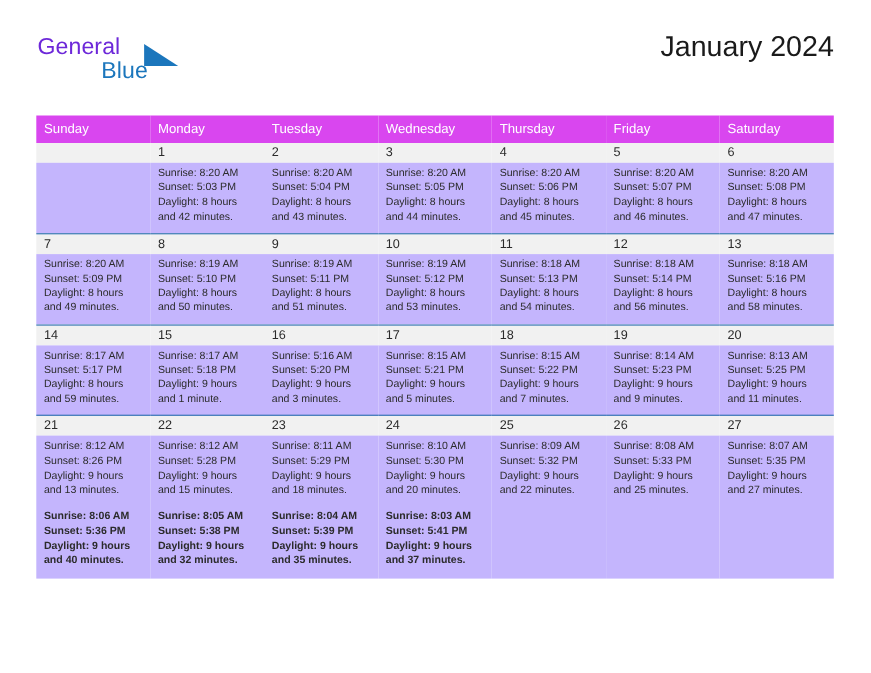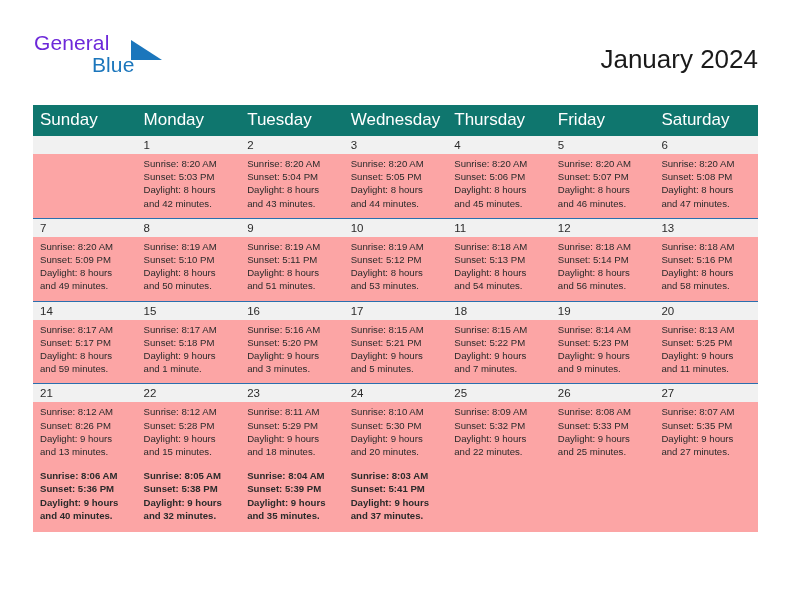--- a/index.html
+++ b/index.html
@@ -70,21 +70,20 @@
     position: absolute;
     right: 0;
     top: 0;
     text-align: right;
   }
   .cal-title {
     font-size: 26px;
     color: #1a1a1a;
     line-height: 32px;
     white-space: nowrap;
-    margin-top: 17px;
   }
   .cal-subtitle {
     font-size: 14.5px;
     color: #1a1a1a;
     line-height: 22px;
     margin-top: 6px;
     white-space: nowrap;
   }
 
   
@@ -92,23 +91,23 @@
     position: absolute;
     left: 33px;
     top: 105px;
     width: 725px;
     border-collapse: collapse;
     table-layout: fixed;
   }
   .calendar col { width: 103.571px; }
 
   .calendar thead th {
-    background: #0f766e;
+    background: #d946ef;
     color: #ffffff;
-    font-size: 17px;
+    font-size: 12px;
     font-weight: normal;
     text-align: left;
     padding: 5px 0 6px 7px;
     height: 20px;
     box-sizing: border-box;
   }
 
   .daynum-row td {
     background: #f1f1f1;
     font-size: 11.5px;
@@ -117,21 +116,21 @@
     border-top: 1.4px solid #2a6fae;
     height: 17px;
     vertical-align: top;
     box-sizing: border-box;
   }
   .daynum-row.first td {
     border-top: none;
   }
 
   .info-row td {
-    background: #fca5a5;
+    background: #c4b5fd;
     font-size: 9.6px;
     color: #2b2b2b;
     padding: 3px 4px 8px 7px;
     vertical-align: top;
     line-height: 13.2px;
     height: 63px;
     box-sizing: border-box;
   }
   .info-row.last td {
     height: 66px;

